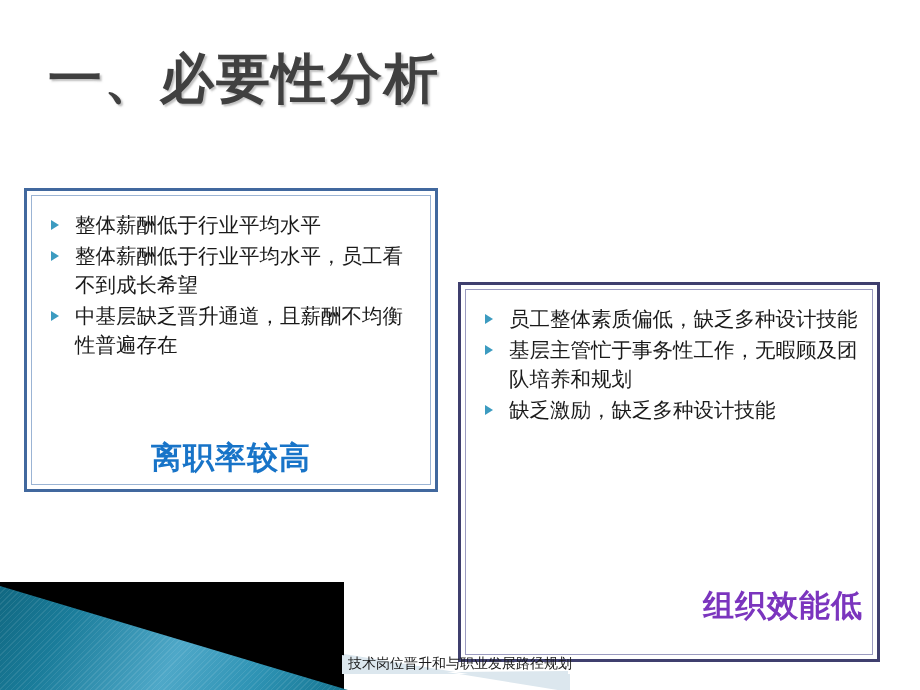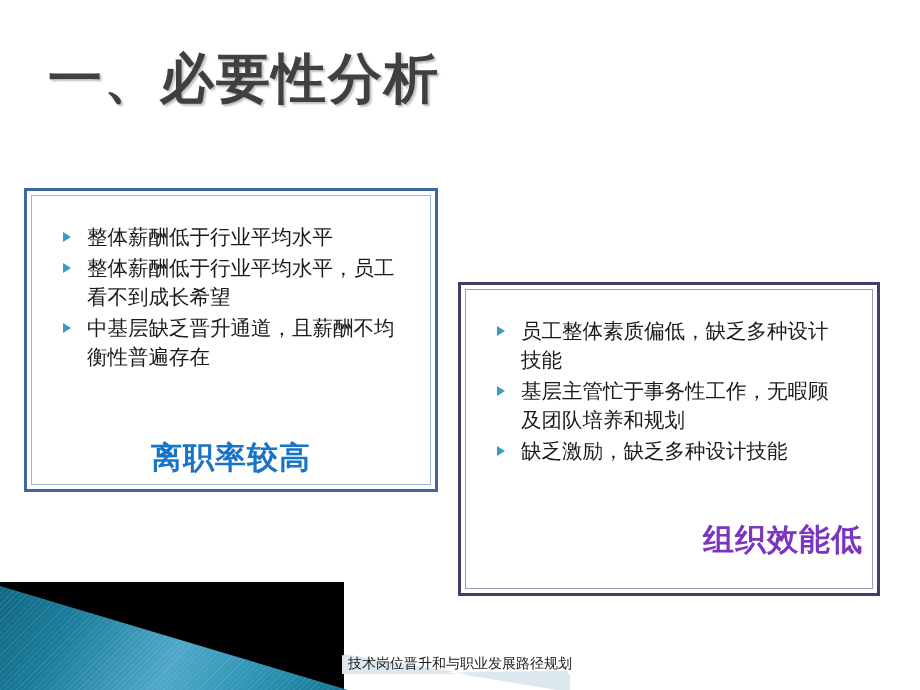--- a/index.html
+++ b/index.html
@@ -63,31 +63,31 @@
   }
   #box-turnover .inner {
     border: 1px solid #9BB4D4;
   }
 
   
   #box-org {
     left: 458px;
     top: 282px;
     width: 422px;
-    height: 314px;
+    height: 380px;
     border: 3px solid #3F3F6E;
   }
   #box-org .inner {
     border: 1px solid #9B9BC0;
   }
 
   
   ul.bullets {
     list-style: none;
-    margin: 16px;
+    margin: 4px;
     padding: 0;
   }
   ul.bullets li {
     position: relative;
     padding-left: 30px;
     margin-bottom: 2px;
     font-size: 20.5px;
     line-height: 1.42;
     color: #1a1a1a;
     font-family: "DejaVu Sans", "Liberation Sans", sans-serif;

